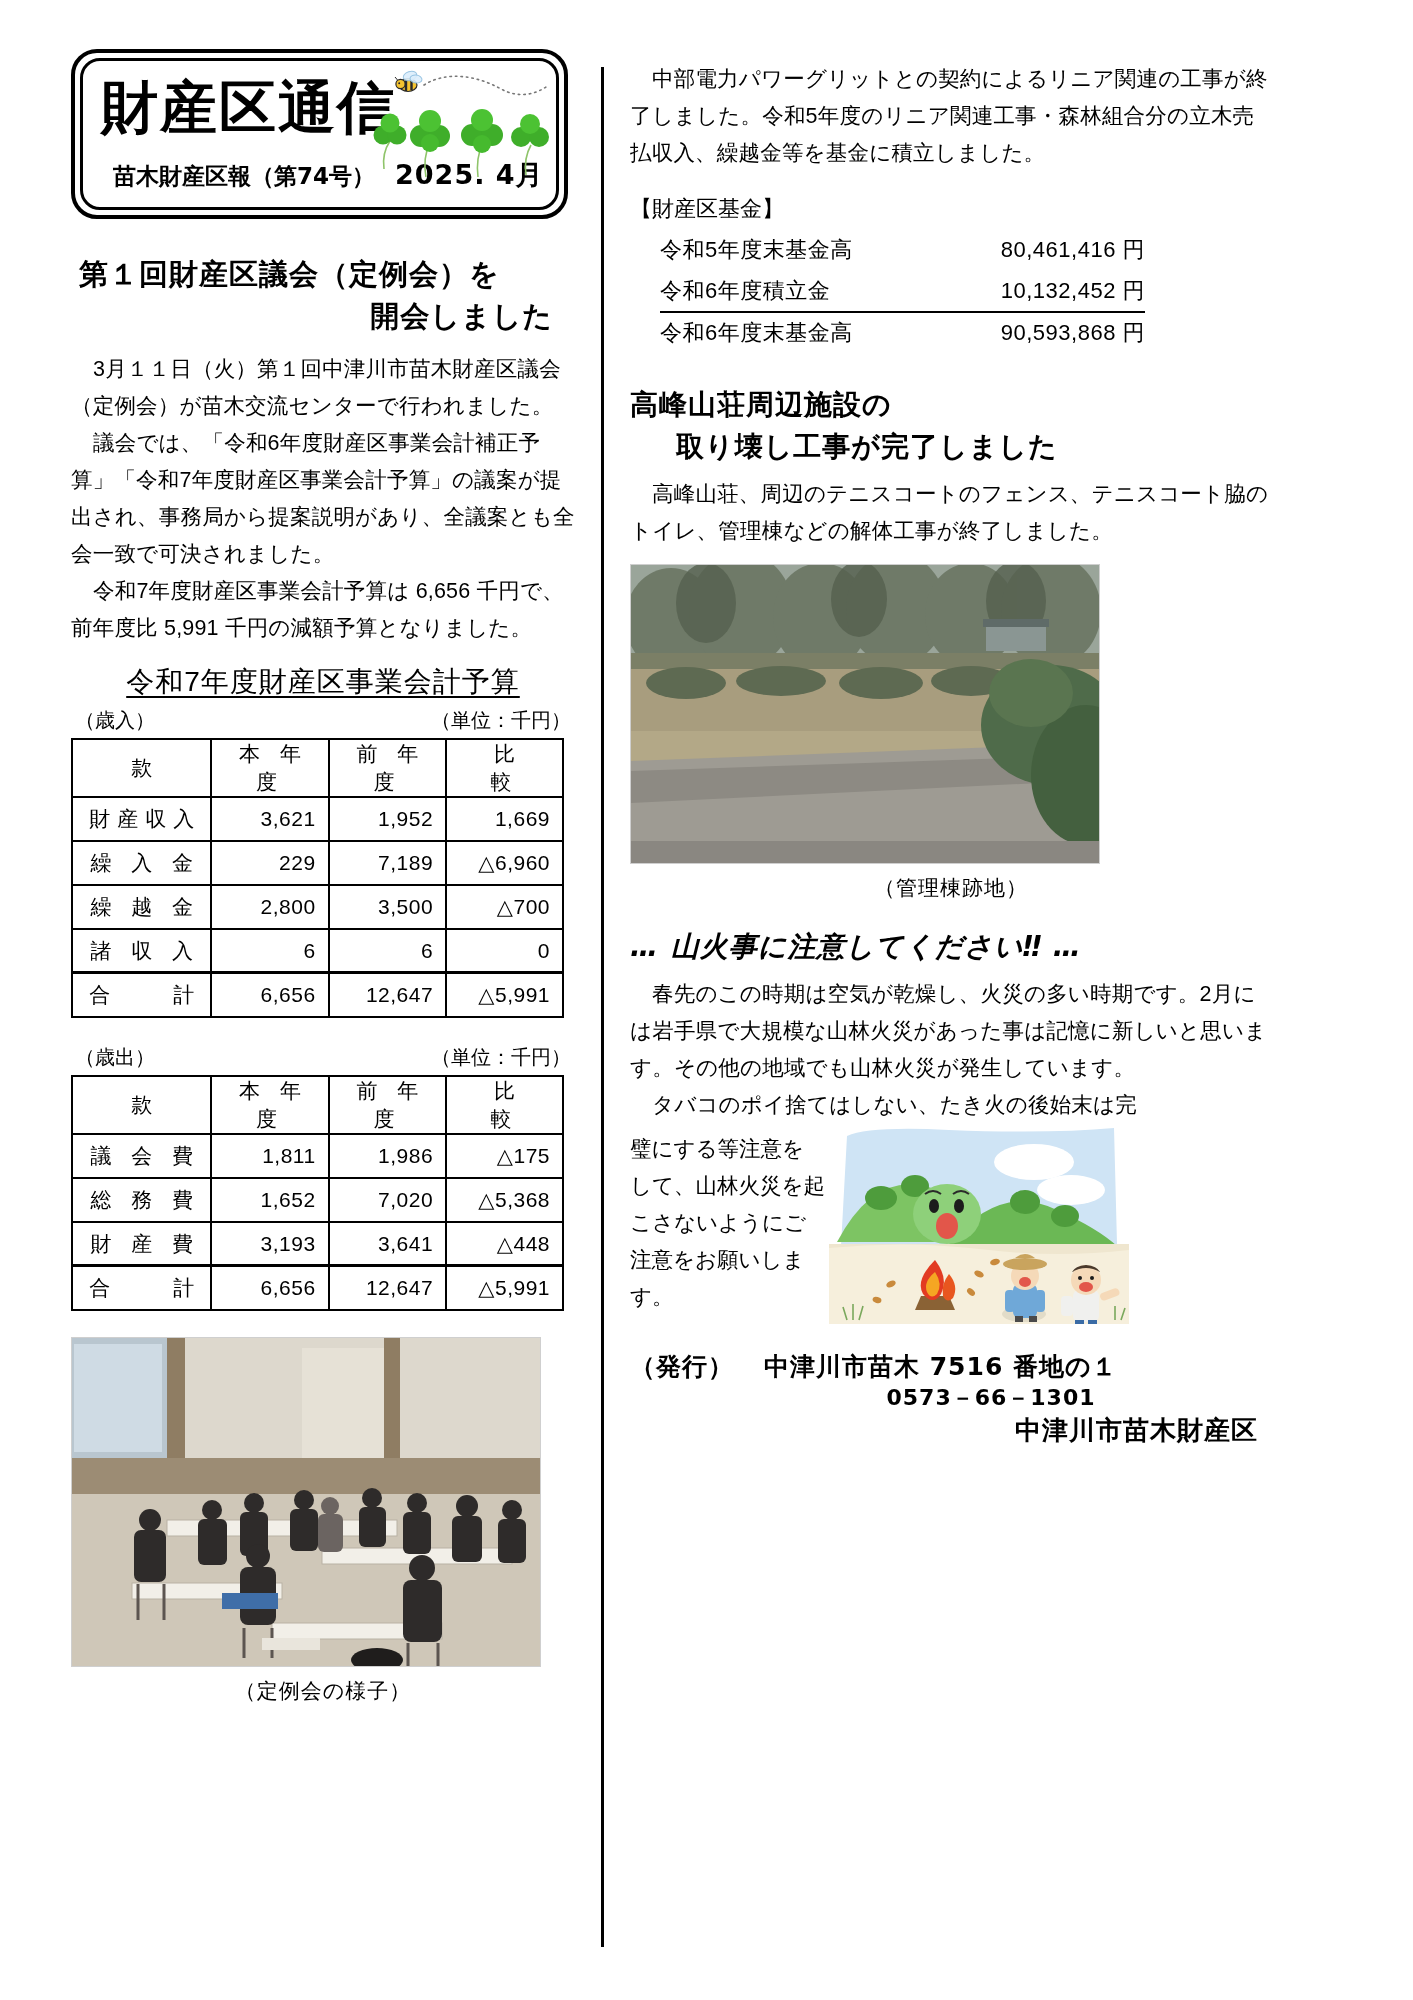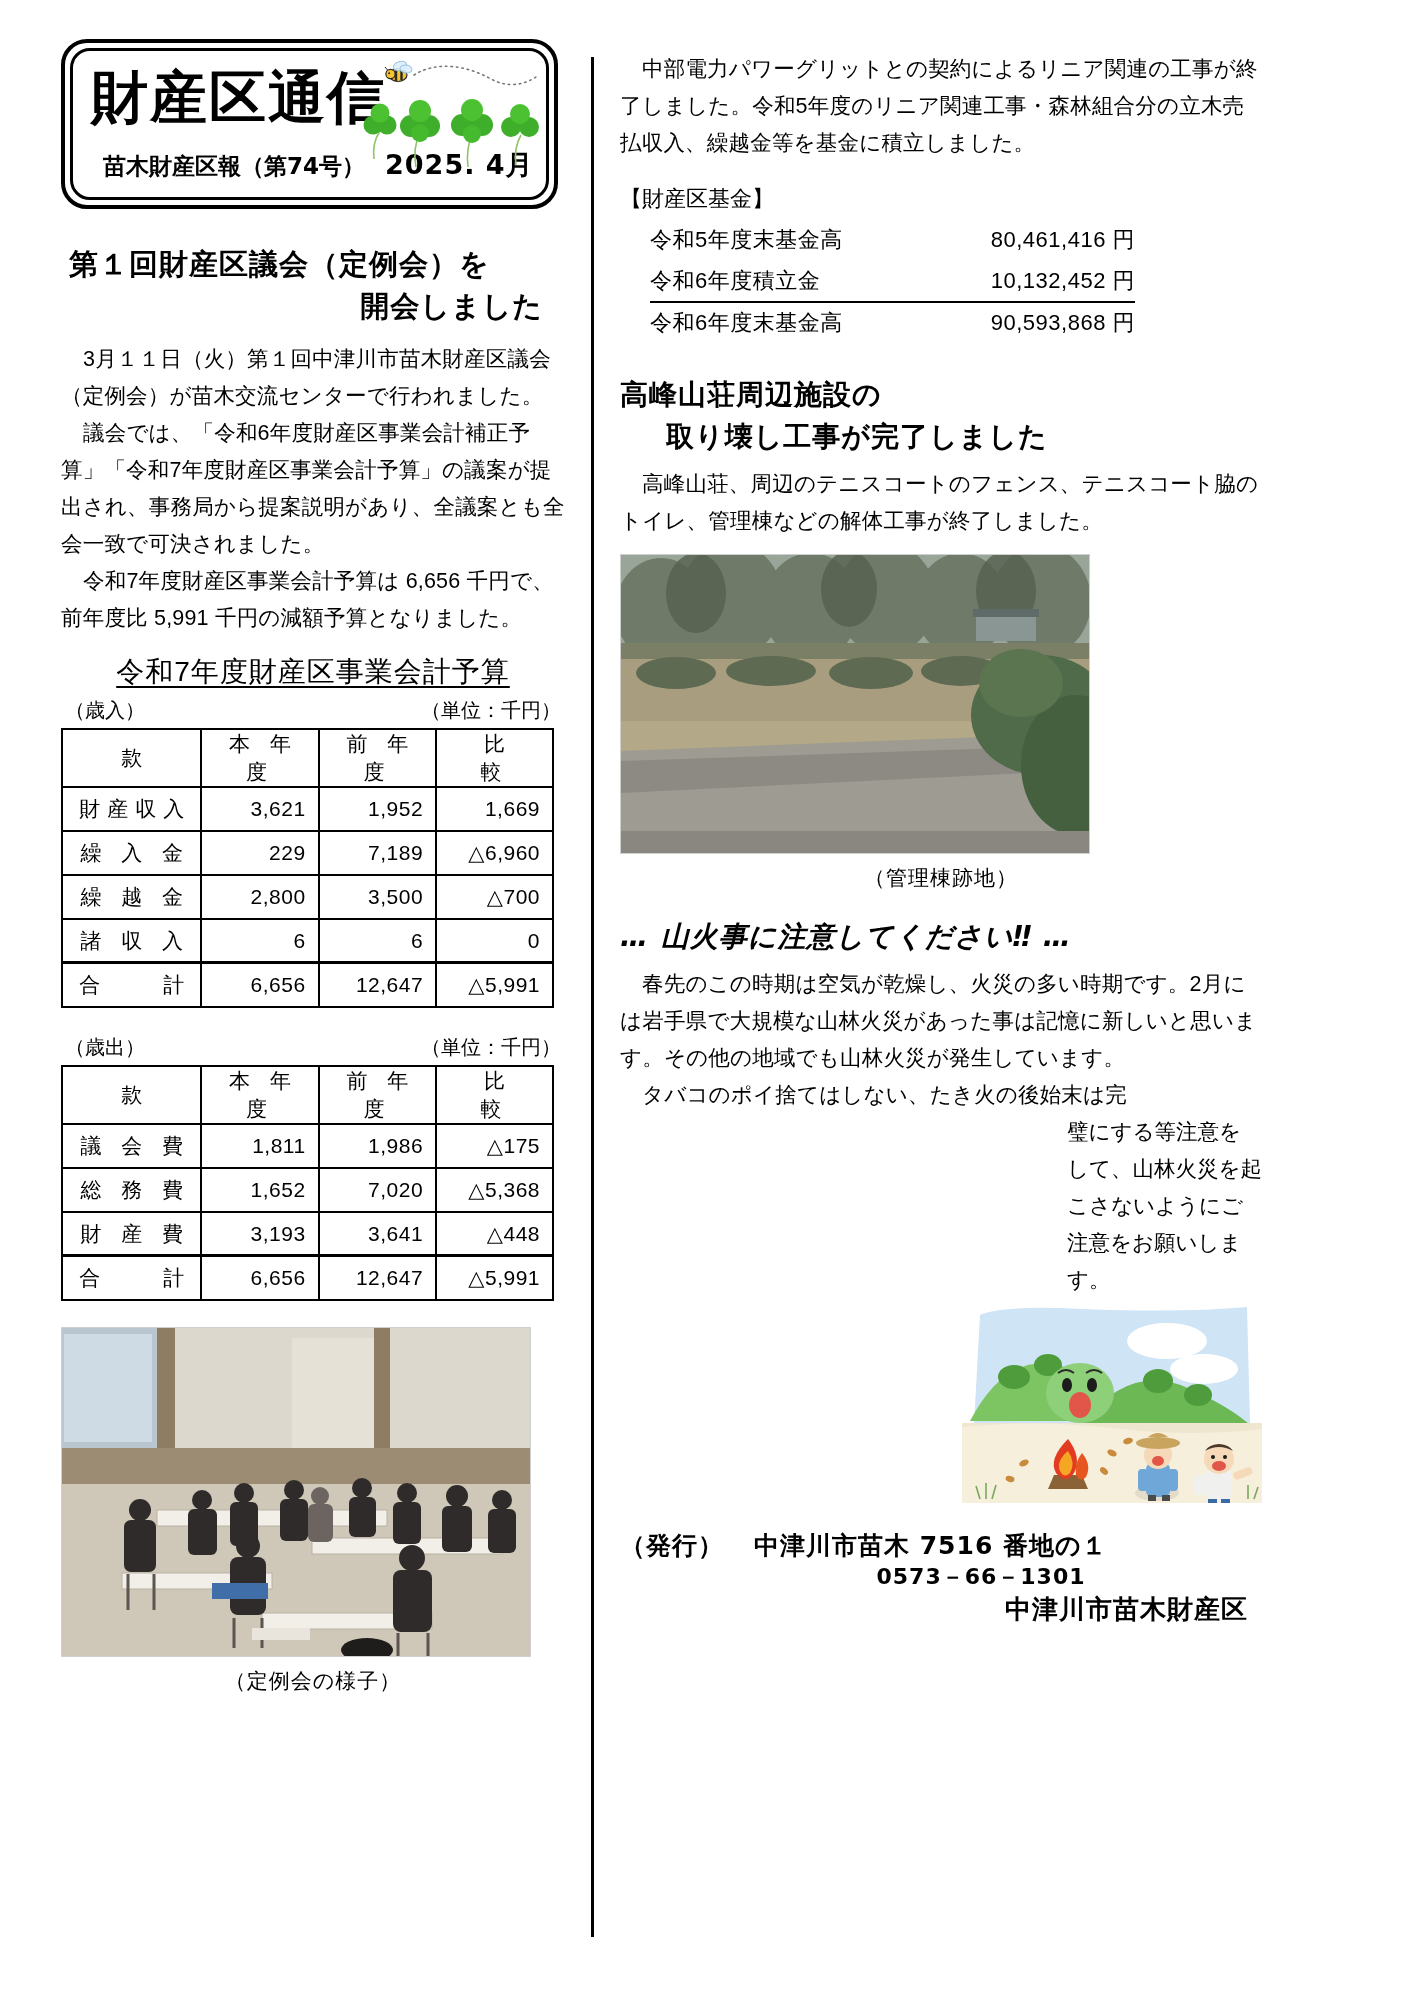--- a/index.html
+++ b/index.html
@@ -3,21 +3,21 @@
 <meta charset="utf-8">
 <style>
   * { box-sizing: border-box; margin: 0; padding: 0; }
   html, body {
     width: 1413px; height: 2000px;
     background: #ffffff;
     font-family: "Liberation Sans", "DejaVu Sans", sans-serif;
     color: #000;
     overflow: hidden;
   }
-  .page { position: relative; width: 1413px; height: 2000px; padding: 5px; }
+  .page { position: relative; width: 1413px; height: 2000px; padding: 15px; }
 
   
   .cols { display: flex; width: 1413px; height: 2000px; }
   .col-left  { width: 560px; padding: 34px 0 0 56px; position: relative; }
   .col-div   { width: 0; border-left: 3px solid #000; margin: 52px 26px 40px 26px; height: 1880px; }
   .col-right { width: 700px; padding: 46px 58px 0 0; position: relative; }
 
   
   .masthead {
     position: relative;
@@ -111,21 +111,21 @@
 
   
   .fire-head {
     font-family: "DejaVu Sans", sans-serif;
     font-size: 28px; font-weight: 700; letter-spacing: 1px;
     margin: 26px 0 10px 0; white-space: nowrap; font-style: italic;
   }
   .fire-head .dots { letter-spacing: 2px; }
 
   
-  .fire-wrap { display: flex; gap: 4px; align-items: flex-end; flex-direction: column; }
+  .fire-wrap { display: flex; gap: 4px; align-items: center; }
   .fire-text { width: 195px; font-size: 21.5px; line-height: 1.72; }
   .fire-img { width: 300px; height: 200px; position: relative; }
 
   
   .pub {
     font-family: "DejaVu Sans", sans-serif;
     font-weight: 700; margin-top: 26px;
   }
   .pub .r1 { font-size: 25px; letter-spacing: 1px; }
   .pub .r1 .lab { margin-right: 30px; }

